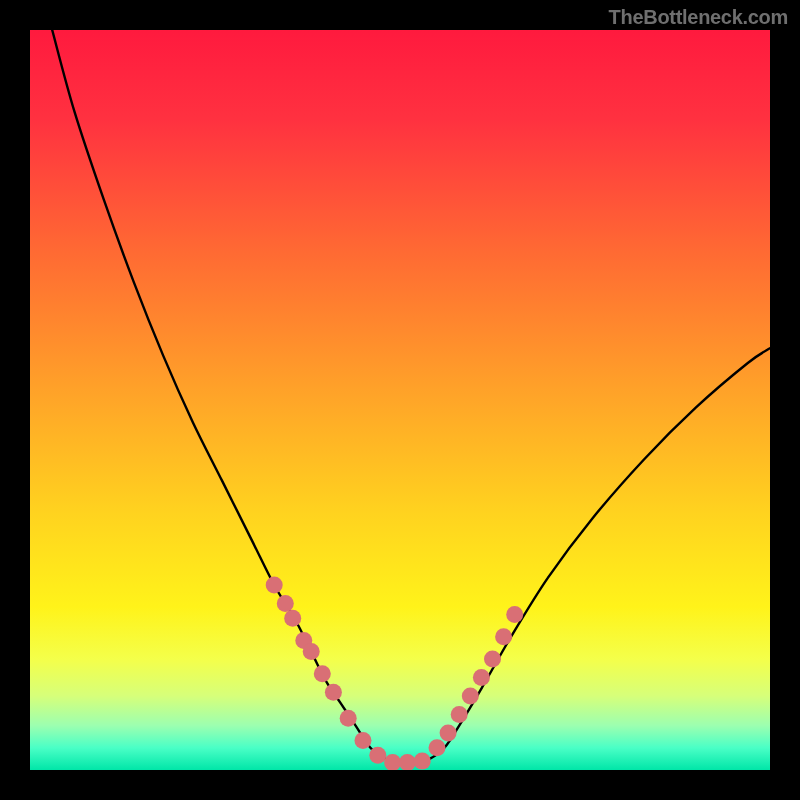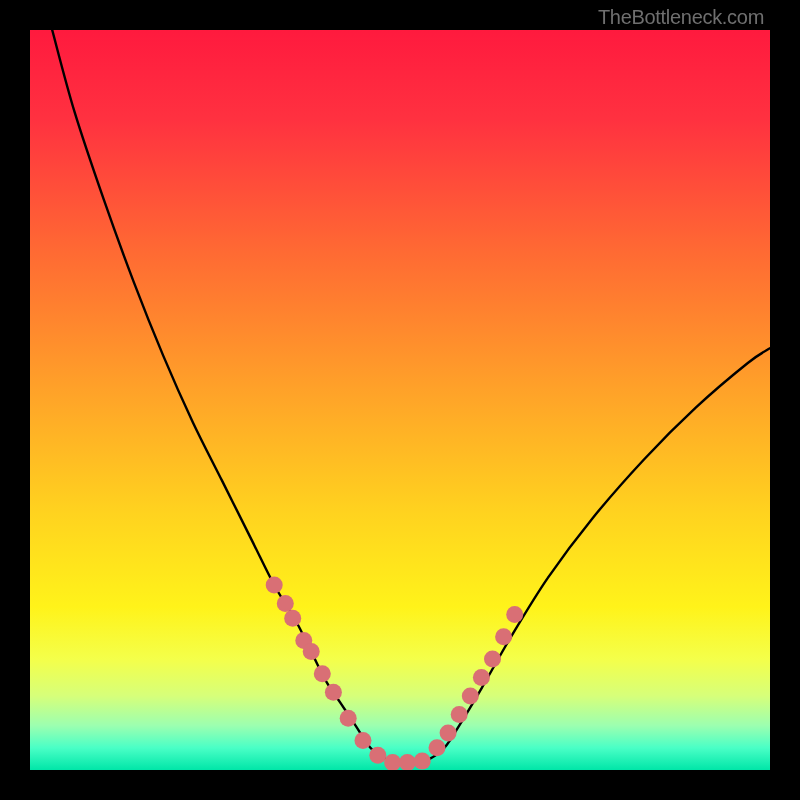--- a/index.html
+++ b/index.html
@@ -30,24 +30,24 @@
   .gradient {
     position: absolute;
     top: 0;
     left: 0;
     width: 100%;
     height: 100%;
   }
   .watermark {
     position: absolute;
     top: 6px;
-    right: 36px;
+    right: 12px;
     color: #6f6f6f;
     font-size: 20px;
-    font-weight: 400;
+    font-weight: 700;
     letter-spacing: -0.3px;
   }
   svg.curves {
     position: absolute;
     top: 0;
     left: 0;
     width: 100%;
     height: 100%;
   }
 </style>

